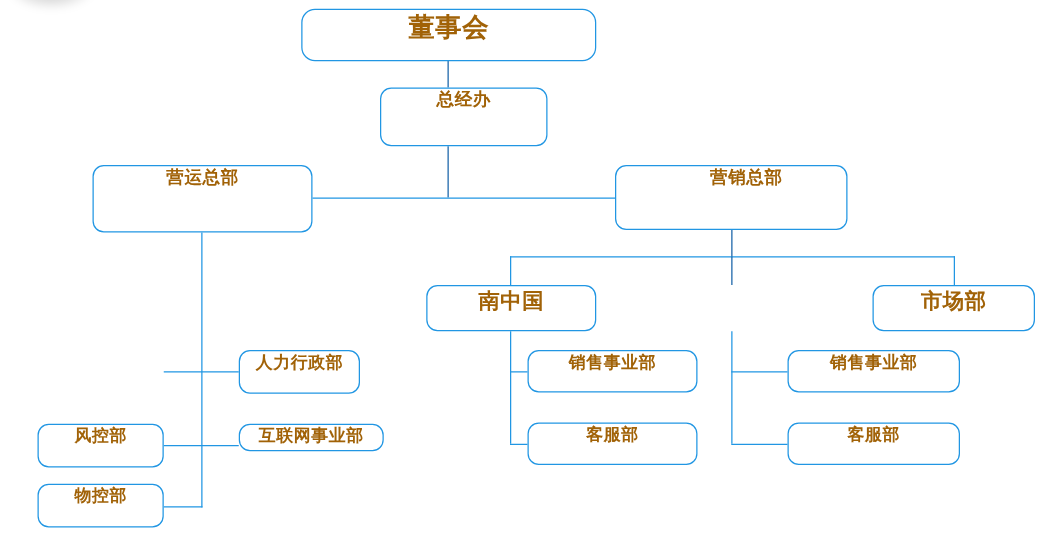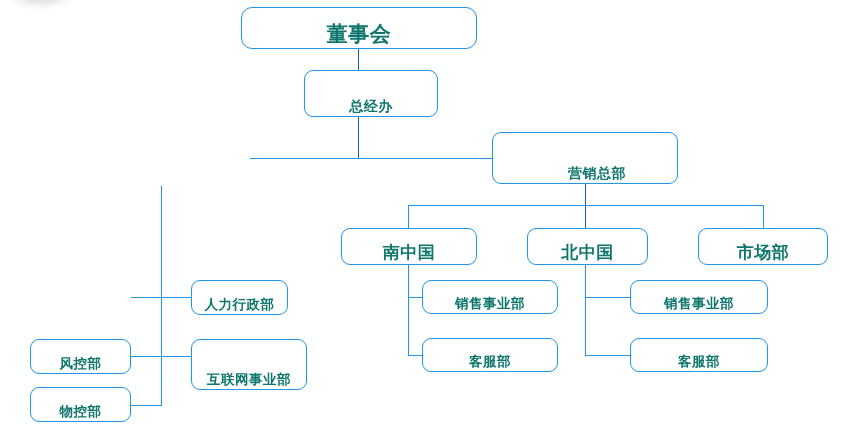--- a/index.html
+++ b/index.html
@@ -27,26 +27,26 @@
     height: 34px;
     border-radius: 50%;
     background: radial-gradient(ellipse at center, rgba(0,0,0,0.22) 0%, rgba(0,0,0,0.10) 45%, rgba(0,0,0,0.0) 72%);
     filter: blur(3px);
     pointer-events: none;
   }
   .node {
     position: absolute;
     box-sizing: border-box;
     display: flex;
-    align-items: flex-end;
+    align-items: flex-start;
     justify-content: center;
     background: #ffffff;
     border: 1px solid #2196e3;
     border-radius: 9px;
-    color: #0f766e;
+    color: #a16207;
     font-weight: bold;
     letter-spacing: 0.5px;
     white-space: nowrap;
     z-index: 3;
   }
   .node.lvl0 { font-size: 21px; border-radius: 11px; }
   .node.lvl1 { font-size: 14px; margin-left: 13px; }
   .node.lvl2 { font-size: 14px; }
   .node.lvl3 { font-size: 17px; }
   .node.lvl4 { font-size: 13.5px; }
@@ -94,32 +94,32 @@
   <div class="link h" style="left:585px; top:355px; width:45px;"></div>
 
   <div class="node lvl0" style="left:241px; top:7px; width:236px; height:42px;">
     <span>董事会</span>
   </div>
 
   <div class="node lvl1" style="left:291px; top:70px; width:134px; height:47px;">
     <span>总经办</span>
   </div>
 
+  <div class="node lvl2" style="left:74px; top:132px; width:176px; height:54px;">
+    <span>营运总部</span>
+  </div>
 
   <div class="node lvl2" style="left:492px; top:132px; width:186px; height:52px;padding-left:24px;">
     <span>营销总部</span>
   </div>
 
   <div class="node lvl3" style="left:341px; top:228px; width:136px; height:37px;">
     <span>南中国</span>
   </div>
 
-  <div class="node lvl3" style="left:527px; top:228px; width:121px; height:37px;">
-    <span>北中国</span>
-  </div>
 
   <div class="node lvl3" style="left:698px; top:228px; width:130px; height:37px;">
     <span>市场部</span>
   </div>
 
   <div class="node lvl4" style="left:422px; top:280px; width:136px; height:34px;">
     <span>销售事业部</span>
   </div>
 
   <div class="node lvl4" style="left:422px; top:338px; width:136px; height:34px;">
@@ -140,17 +140,17 @@
   </div>
 
   <div class="node lvl4" style="left:30px; top:387px; width:101px; height:35px;">
     <span>物控部</span>
   </div>
 
   <div class="node lvl4" style="left:191px; top:280px; width:97px; height:35px;">
     <span>人力行政部</span>
   </div>
 
-  <div class="node lvl4" style="left:191px; top:339px; width:116px; height:51px;font-family:Liberation Mono, monospace;">
+  <div class="node lvl4" style="left:191px; top:339px; width:116px; height:22px;font-family:Liberation Mono, monospace;">
     <span>互联网事业部</span>
   </div>
 
 </div>
 
 </body></html>

